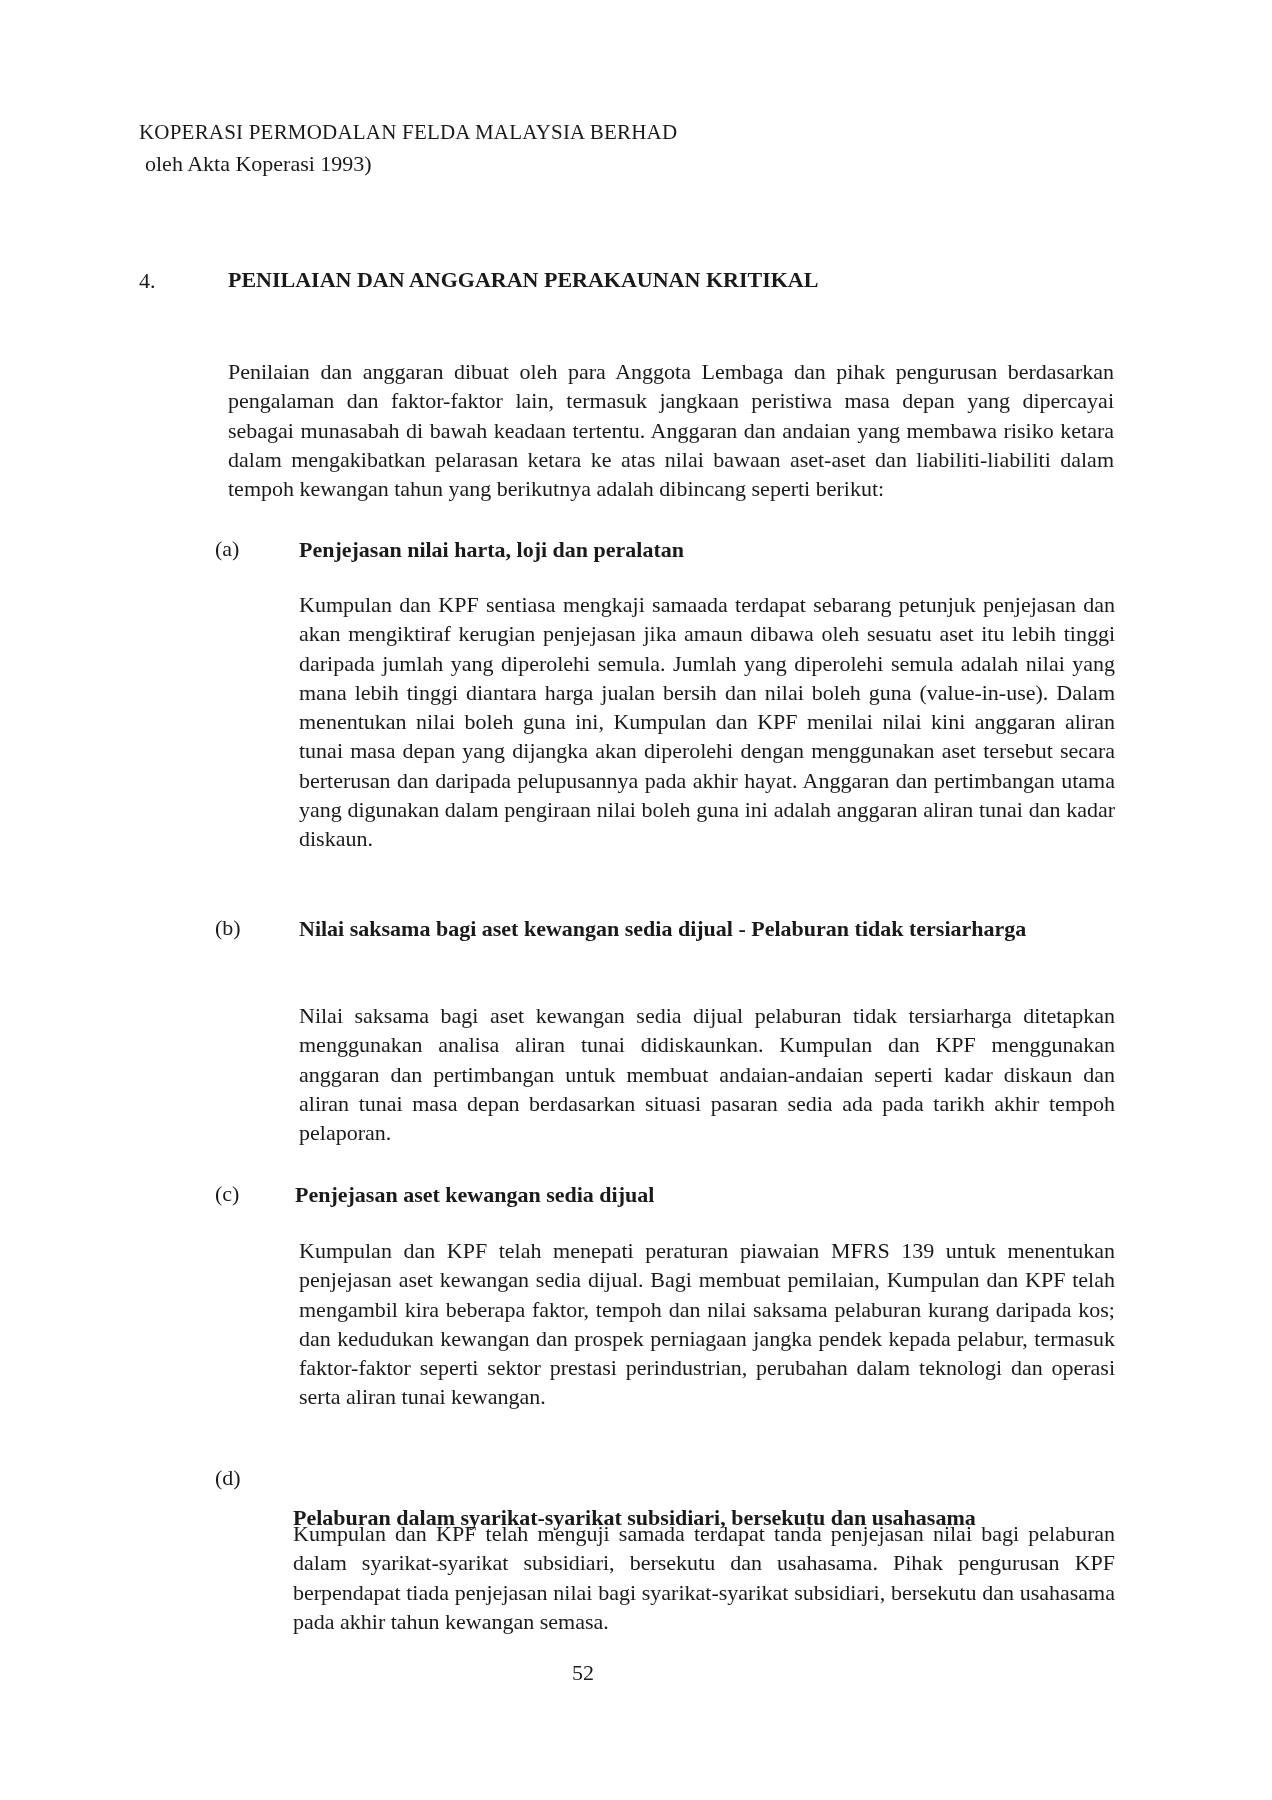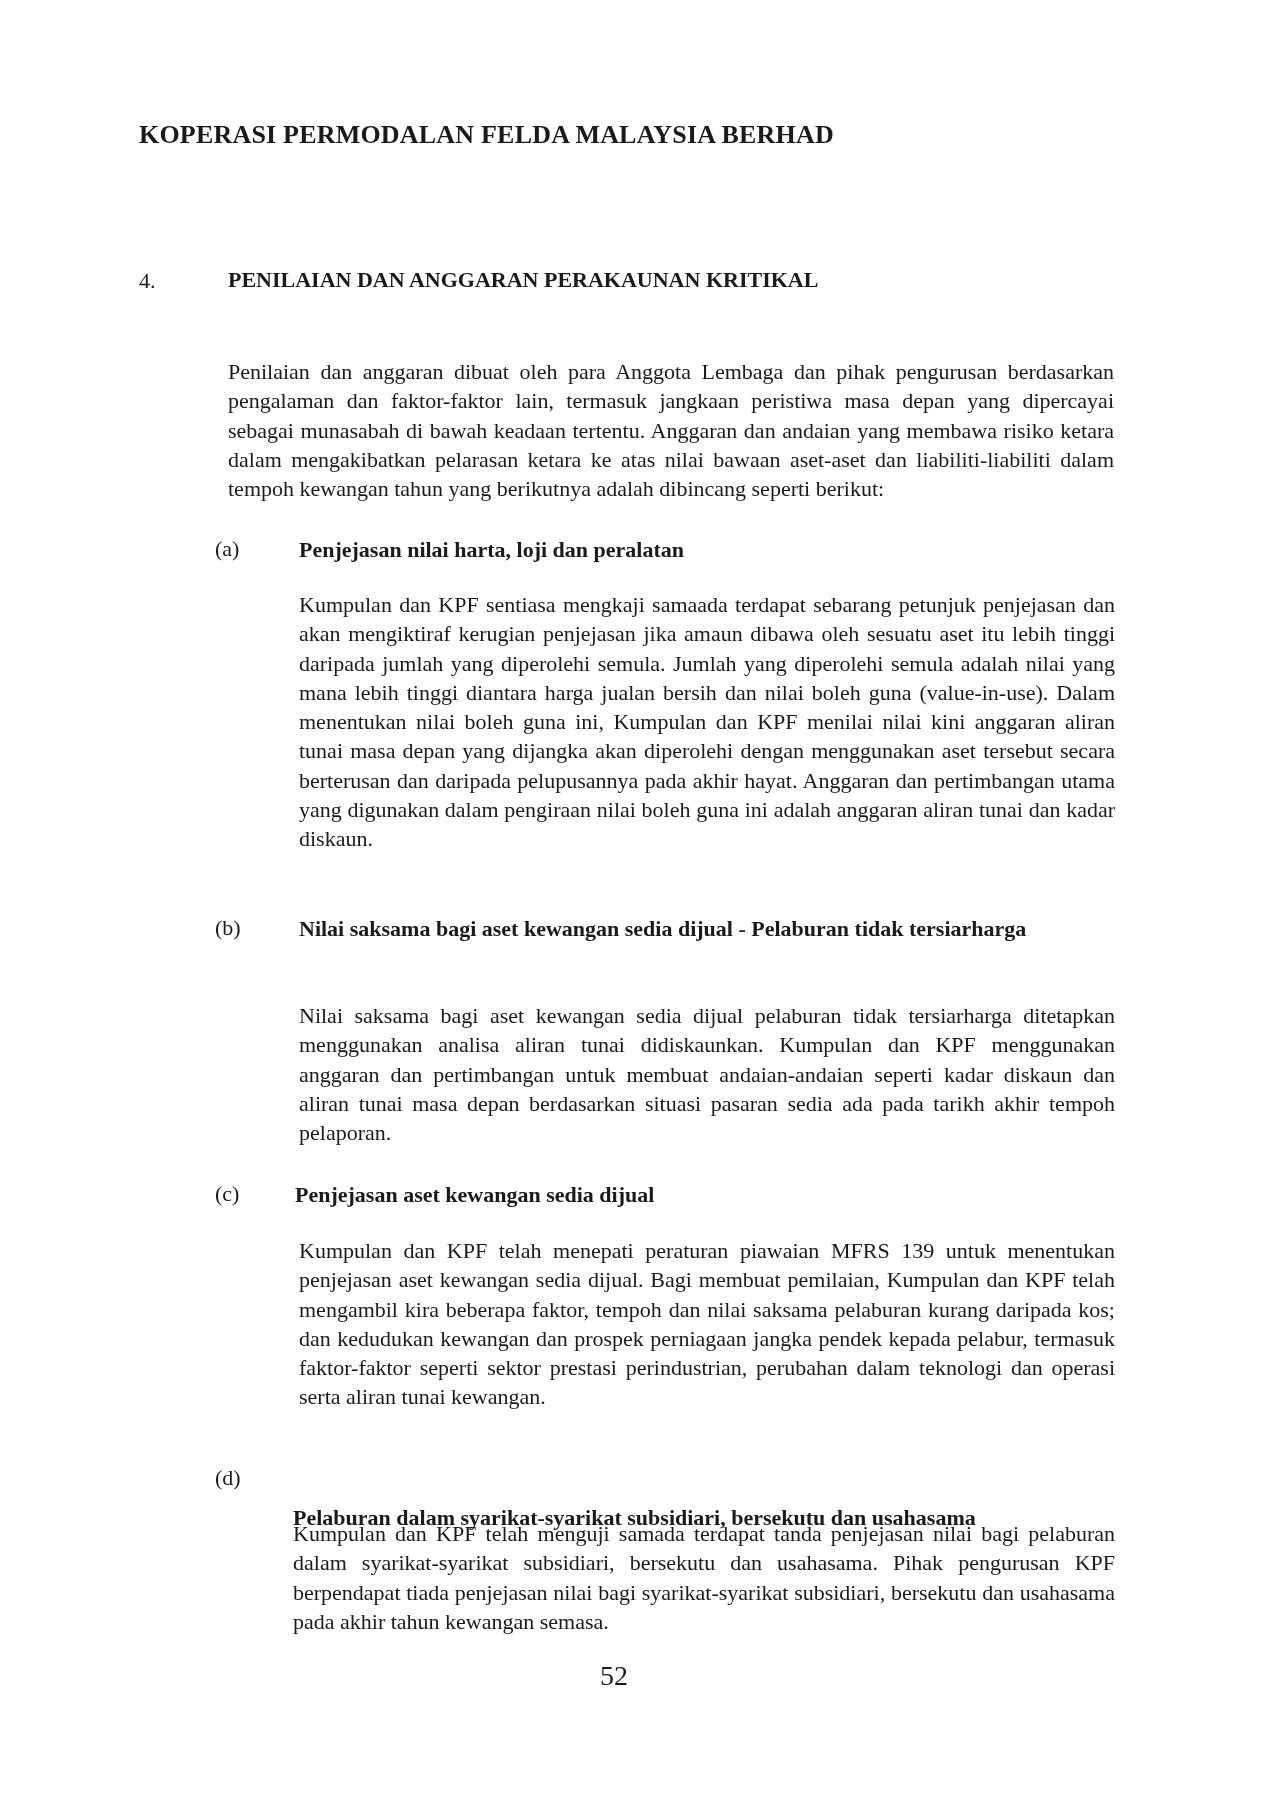--- a/index.html
+++ b/index.html
@@ -3,21 +3,21 @@
   <meta charset="utf-8">
   <style>
     html, body { margin: 0; padding: 0; background: #ffffff; }
     body {
       width: 1272px; height: 1800px; position: relative; overflow: hidden;
       font-family: "Liberation Serif", "DejaVu Serif", serif;
       color: #1a1a1a;
     }
     .org-title {
       position: absolute; left: 139px; top: 120px;
-      font-size: 26px; font-weight: bold; letter-spacing: 0.2px;
+      font-size: 21px; font-weight: normal; letter-spacing: 0.2px;
     }
     .org-sub {
       position: absolute; left: 139px; top: 149px; width: 980px;
       font-size: 22px; line-height: 29px;
     }
     .org-sub .l2 { display: block; padding-left: 6px; }
     .sec-num {
       position: absolute; left: 139px; top: 268px; font-size: 22px;
     }
     .sec-title {
@@ -25,29 +25,30 @@
       font-size: 22px; font-weight: bold;
     }
     .para {
       position: absolute; font-size: 22px; line-height: 29.3px;
       text-align: justify; text-align-last: left;
     }
     .intro { left: 228px; top: 325px; width: 886px; margin-top: 32px; }
     .item-label { position: absolute; left: 215px; font-size: 22px; }
     .item-title { position: absolute; font-size: 22px; font-weight: bold; line-height: 29px; }
     .page-num {
-      position: absolute; left: 600px; top: 1660px; font-size: 28px;
+      position: absolute; left: 572px; top: 1660px; font-size: 22px;
     }
   </style>
 </head>
 <body>
 
 <div>
   <div class="org-title">KOPERASI PERMODALAN FELDA MALAYSIA BERHAD</div>
   <div class="org-sub">
+    <span class="l2">oleh Akta Koperasi 1993)</span>
   </div>
 
   <div class="sec-num">4.</div>
   <div class="sec-title">PENILAIAN DAN ANGGARAN PERAKAUNAN KRITIKAL</div>
   <div class="para intro">Penilaian dan anggaran dibuat oleh para Anggota Lembaga dan pihak pengurusan berdasarkan pengalaman dan faktor-faktor lain, termasuk jangkaan peristiwa masa depan yang dipercayai sebagai munasabah di bawah keadaan tertentu. Anggaran dan andaian yang membawa risiko ketara dalam mengakibatkan pelarasan ketara ke atas nilai bawaan aset-aset dan liabiliti-liabiliti dalam tempoh kewangan tahun yang berikutnya adalah dibincang seperti berikut:</div>
 
   <div class="item-label" style="top:536px;">(a)</div>
   <div class="item-title" style="left:299px; top:535px;text-align:center;">Penjejasan nilai harta, loji dan peralatan</div>
   <div class="para" style="left:299px; top:590px; width:816px;">Kumpulan dan KPF sentiasa mengkaji samaada terdapat sebarang petunjuk penjejasan dan akan mengiktiraf kerugian penjejasan jika amaun dibawa oleh sesuatu aset itu lebih tinggi daripada jumlah yang diperolehi semula. Jumlah yang diperolehi semula adalah nilai yang mana lebih tinggi diantara harga jualan bersih dan nilai boleh guna (value-in-use). Dalam menentukan nilai boleh guna ini, Kumpulan dan KPF menilai nilai kini anggaran aliran tunai masa depan yang dijangka akan diperolehi dengan menggunakan aset tersebut secara berterusan dan daripada pelupusannya pada akhir hayat. Anggaran dan pertimbangan utama yang digunakan dalam pengiraan nilai boleh guna ini adalah anggaran aliran tunai dan kadar diskaun.</div>
 

